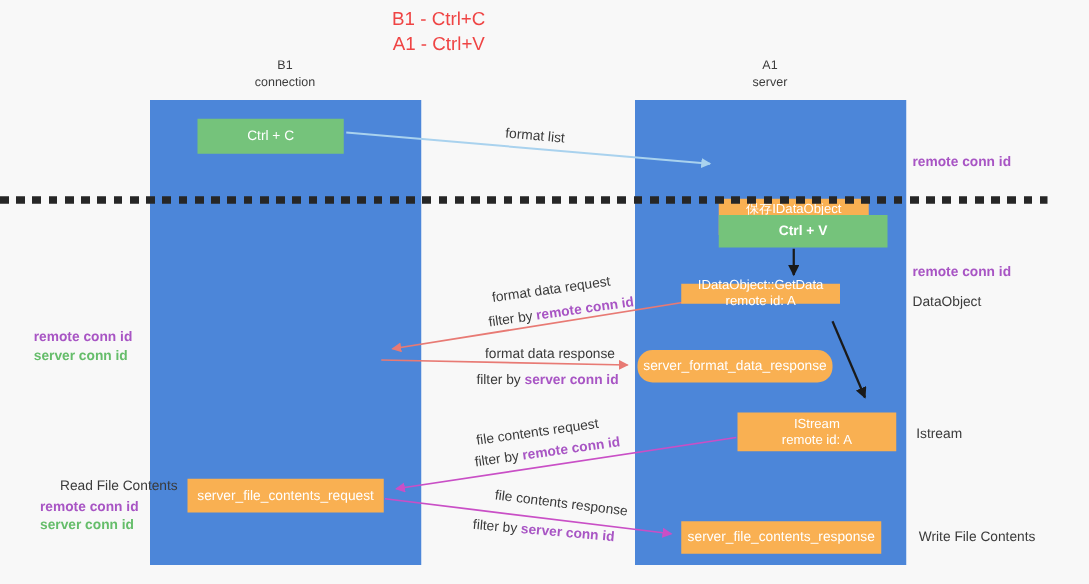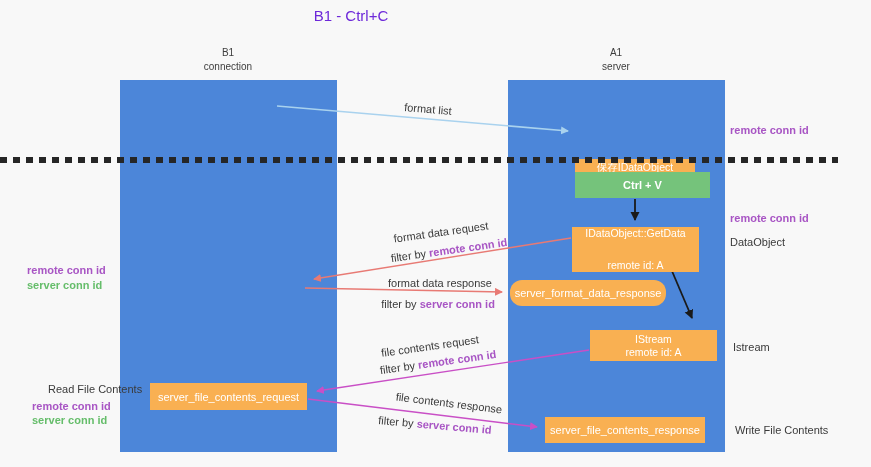--- a/index.html
+++ b/index.html
@@ -1,20 +1,20 @@
 <!DOCTYPE html>
 <html><head>
 <meta charset="utf-8">
 <style>
   html,body{margin:0;padding:0;}
   body{font-family:"Liberation Sans","DejaVu Sans",sans-serif;background:#f8f8f8;}
   .canvas{position:relative;width:871px;height:467px;background:#f8f8f8;overflow:hidden;}
 
   .title{position:absolute;left:0;top:6px;width:702px;text-align:center;
-         font-size:15px;line-height:20px;color:#6d28d9;}
+         font-size:15px;line-height:20px;color:#ef4444;}
 
   .lane-header{position:absolute;width:160px;text-align:center;font-size:10px;
                line-height:14px;color:#3d3d3d;top:46px;}
   .lane{position:absolute;top:80px;width:217px;height:372px;background:#4c86d9;}
 
   .divider{position:absolute;left:0;top:157px;width:838px;height:6px;
            background:repeating-linear-gradient(to right,#262626 0,#262626 7px,transparent 7px,transparent 13px);
            z-index:5;}
 
   .node{position:absolute;display:flex;flex-direction:column;align-items:center;
@@ -34,20 +34,21 @@
   .anno.purple{color:#a855c4;font-weight:bold;}
   .anno.greentxt{color:#65bd6a;font-weight:bold;}
 </style>
 </head>
 <body>
 
 <div class="canvas">
 
   <div class="title">
     <div>B1 - Ctrl+C</div>
+    <div>A1 - Ctrl+V</div>
   </div>
 
   <div class="lane-header" style="left:148px;">
     <div>B1</div>
     <div>connection</div>
   </div>
   <div class="lane-header" style="left:536px;">
     <div>A1</div>
     <div>server</div>
   </div>
@@ -74,29 +75,30 @@
     </defs>
     <line x1="277" y1="106" x2="568" y2="131" stroke="#a9d2ee" stroke-width="1.6" marker-end="url(#mblue)"></line>
     <line x1="635" y1="199" x2="635" y2="220" stroke="#1a1a1a" stroke-width="1.8" marker-end="url(#mblack)"></line>
     <line x1="666" y1="257" x2="692" y2="318" stroke="#1a1a1a" stroke-width="1.8" marker-end="url(#mblack)"></line>
     <line x1="571" y1="238" x2="314" y2="279" stroke="#e87a74" stroke-width="1.4" marker-end="url(#msalmon)"></line>
     <line x1="305" y1="288" x2="502" y2="292" stroke="#e87a74" stroke-width="1.4" marker-end="url(#msalmon)"></line>
     <line x1="589" y1="350" x2="317" y2="391" stroke="#c94fc6" stroke-width="1.4" marker-end="url(#mmagenta)"></line>
     <line x1="308" y1="399" x2="537" y2="427" stroke="#c94fc6" stroke-width="1.4" marker-end="url(#mmagenta)"></line>
   </svg>
 
+  <div class="node green single" style="left:158px;top:95px;width:117px;height:28px;">Ctrl + C</div>
 
   <div class="node orange" style="left:575px;top:119px;width:120px;height:29px;margin-top:40px;">
     <div class="l1">保存IDataObject</div>
     <div class="l2">remote id: A</div>
   </div>
 
   <div class="node green single" style="left:575px;top:172px;width:135px;height:26px;font-weight:bold;">Ctrl + V</div>
 
-  <div class="node orange" style="left:572px;top:227px;width:127px;height:45px;justify-content:space-between;">
+  <div class="node orange" style="left:545px;top:227px;width:127px;height:16px;">
     <div class="l1">IDataObject::GetData</div>
     <div class="l2">remote id: A</div>
   </div>
 
 
   <div class="node orange single" style="left:510px;top:280px;width:156px;height:26px;border-radius:12px;">server_format_data_response</div>
 
   <div class="node orange" style="left:590px;top:330px;width:127px;height:31px;">
     <div class="l1">IStream</div>
     <div class="l2">remote id: A</div>

